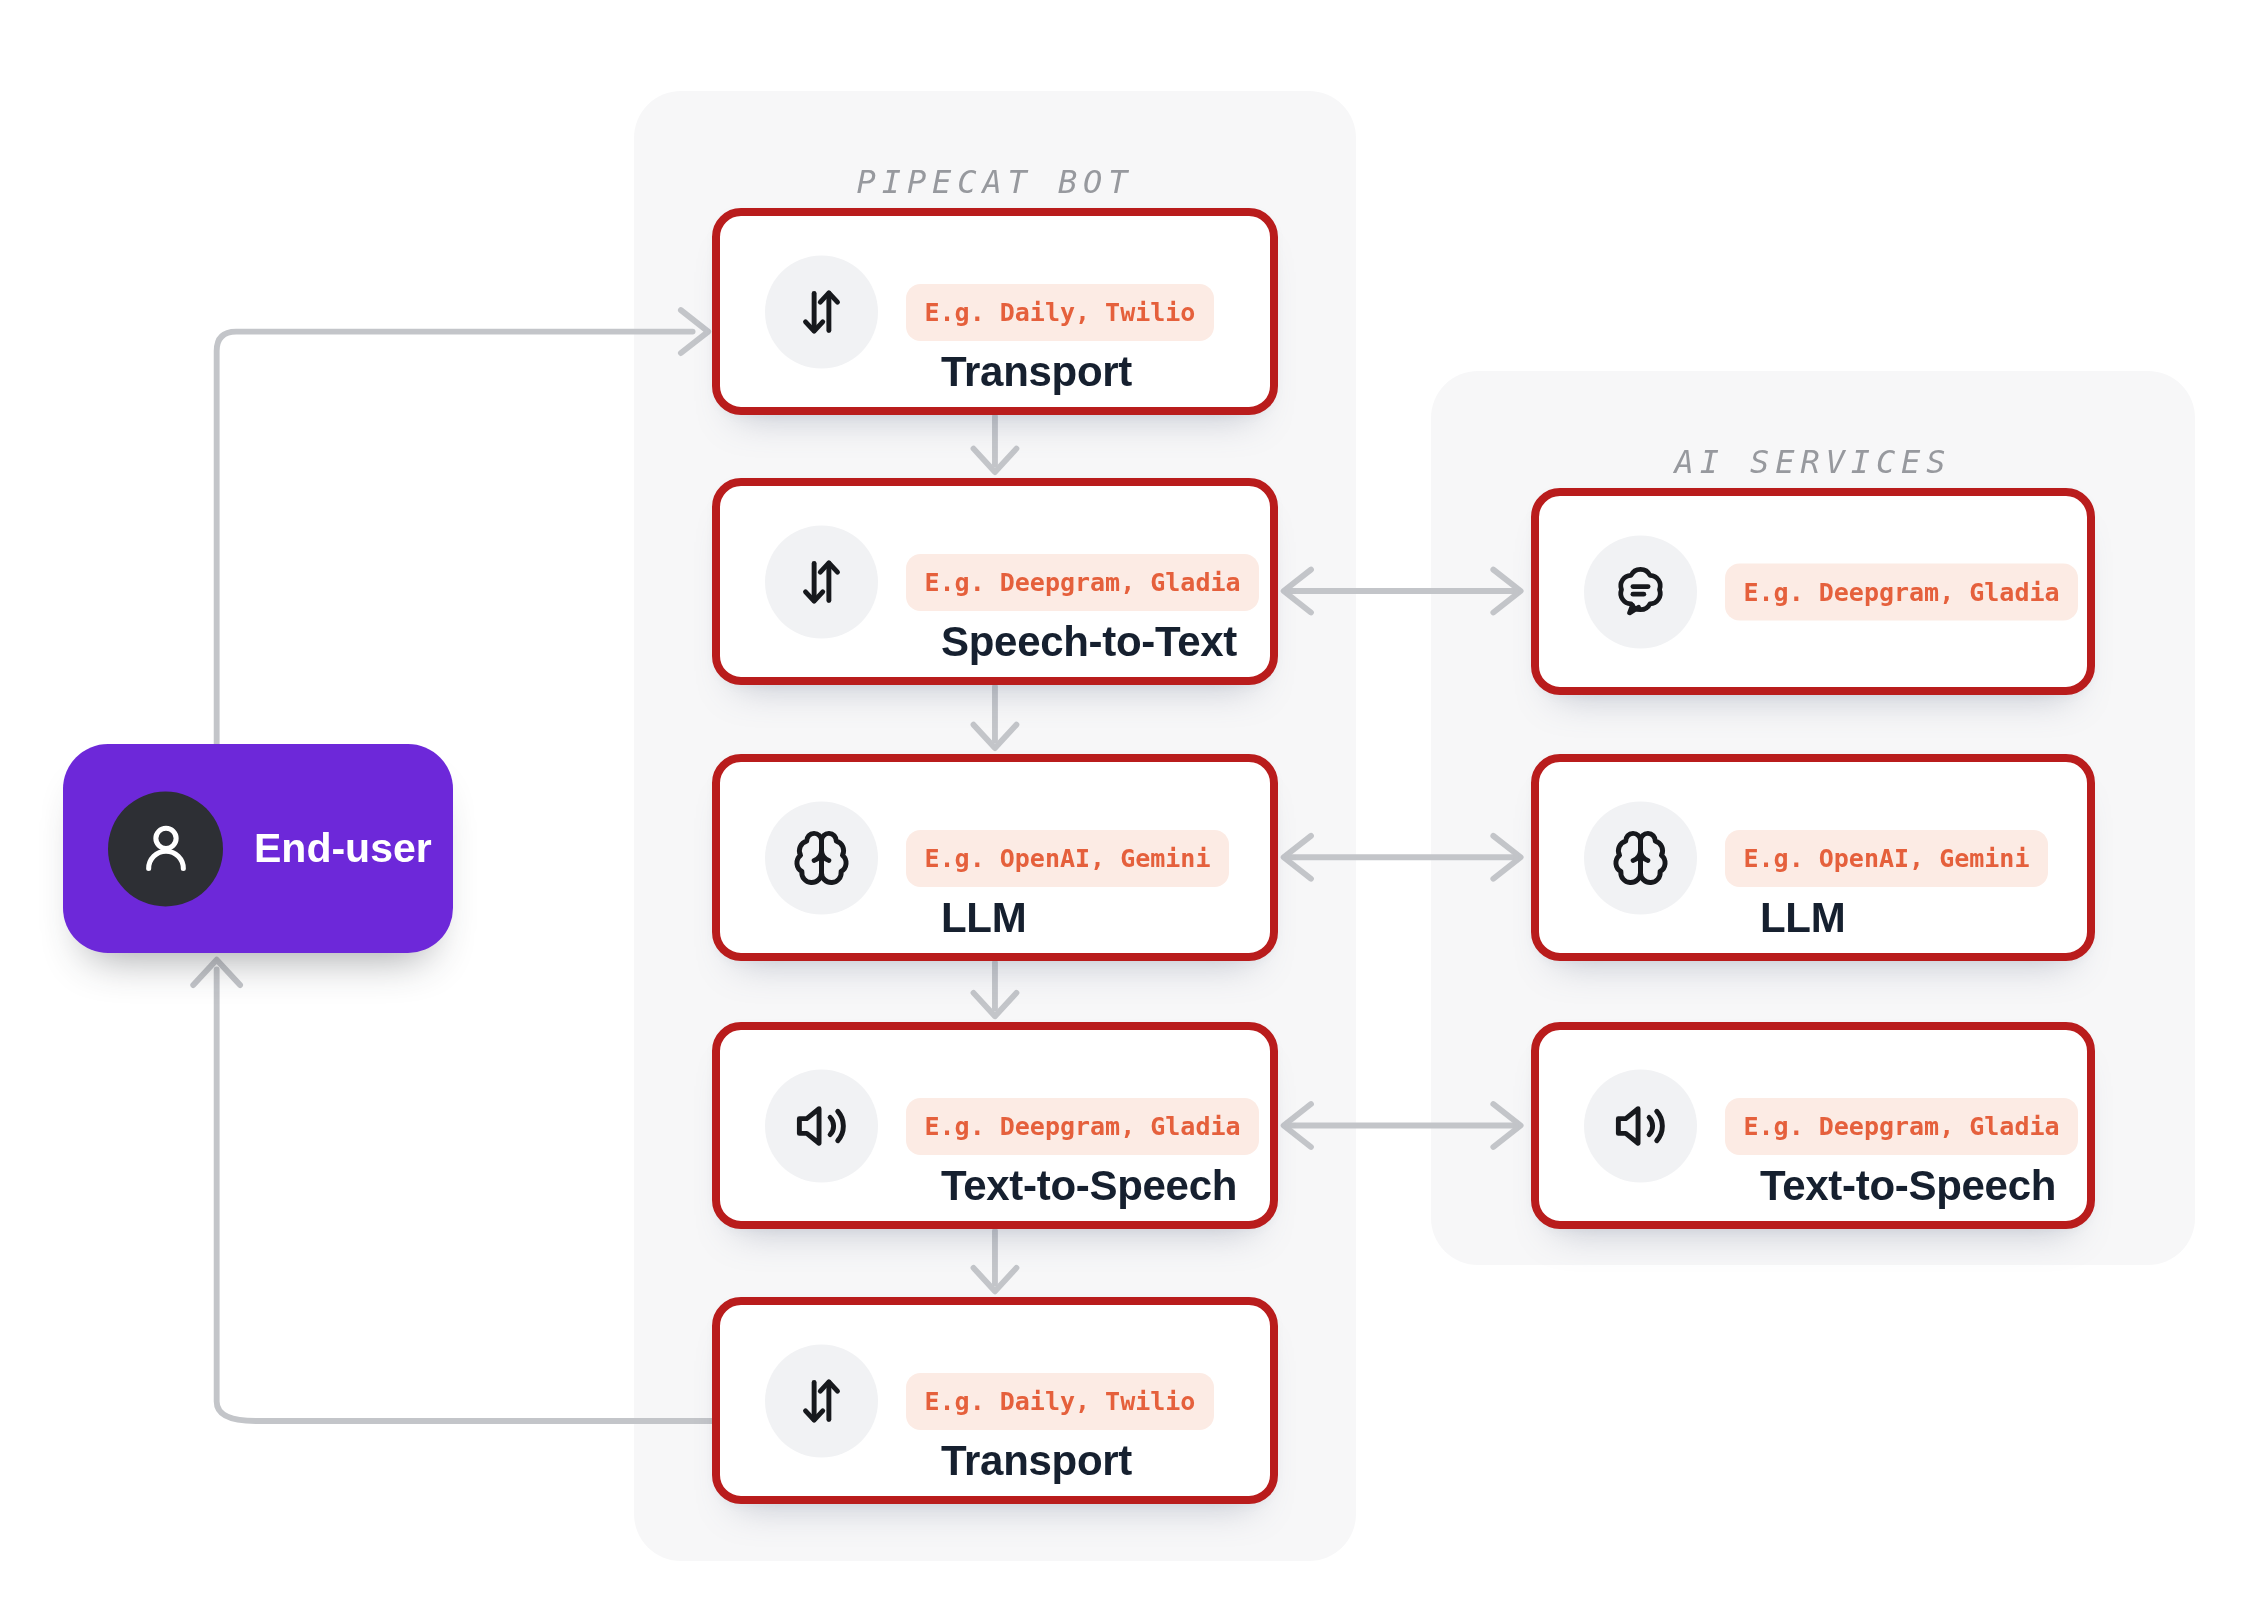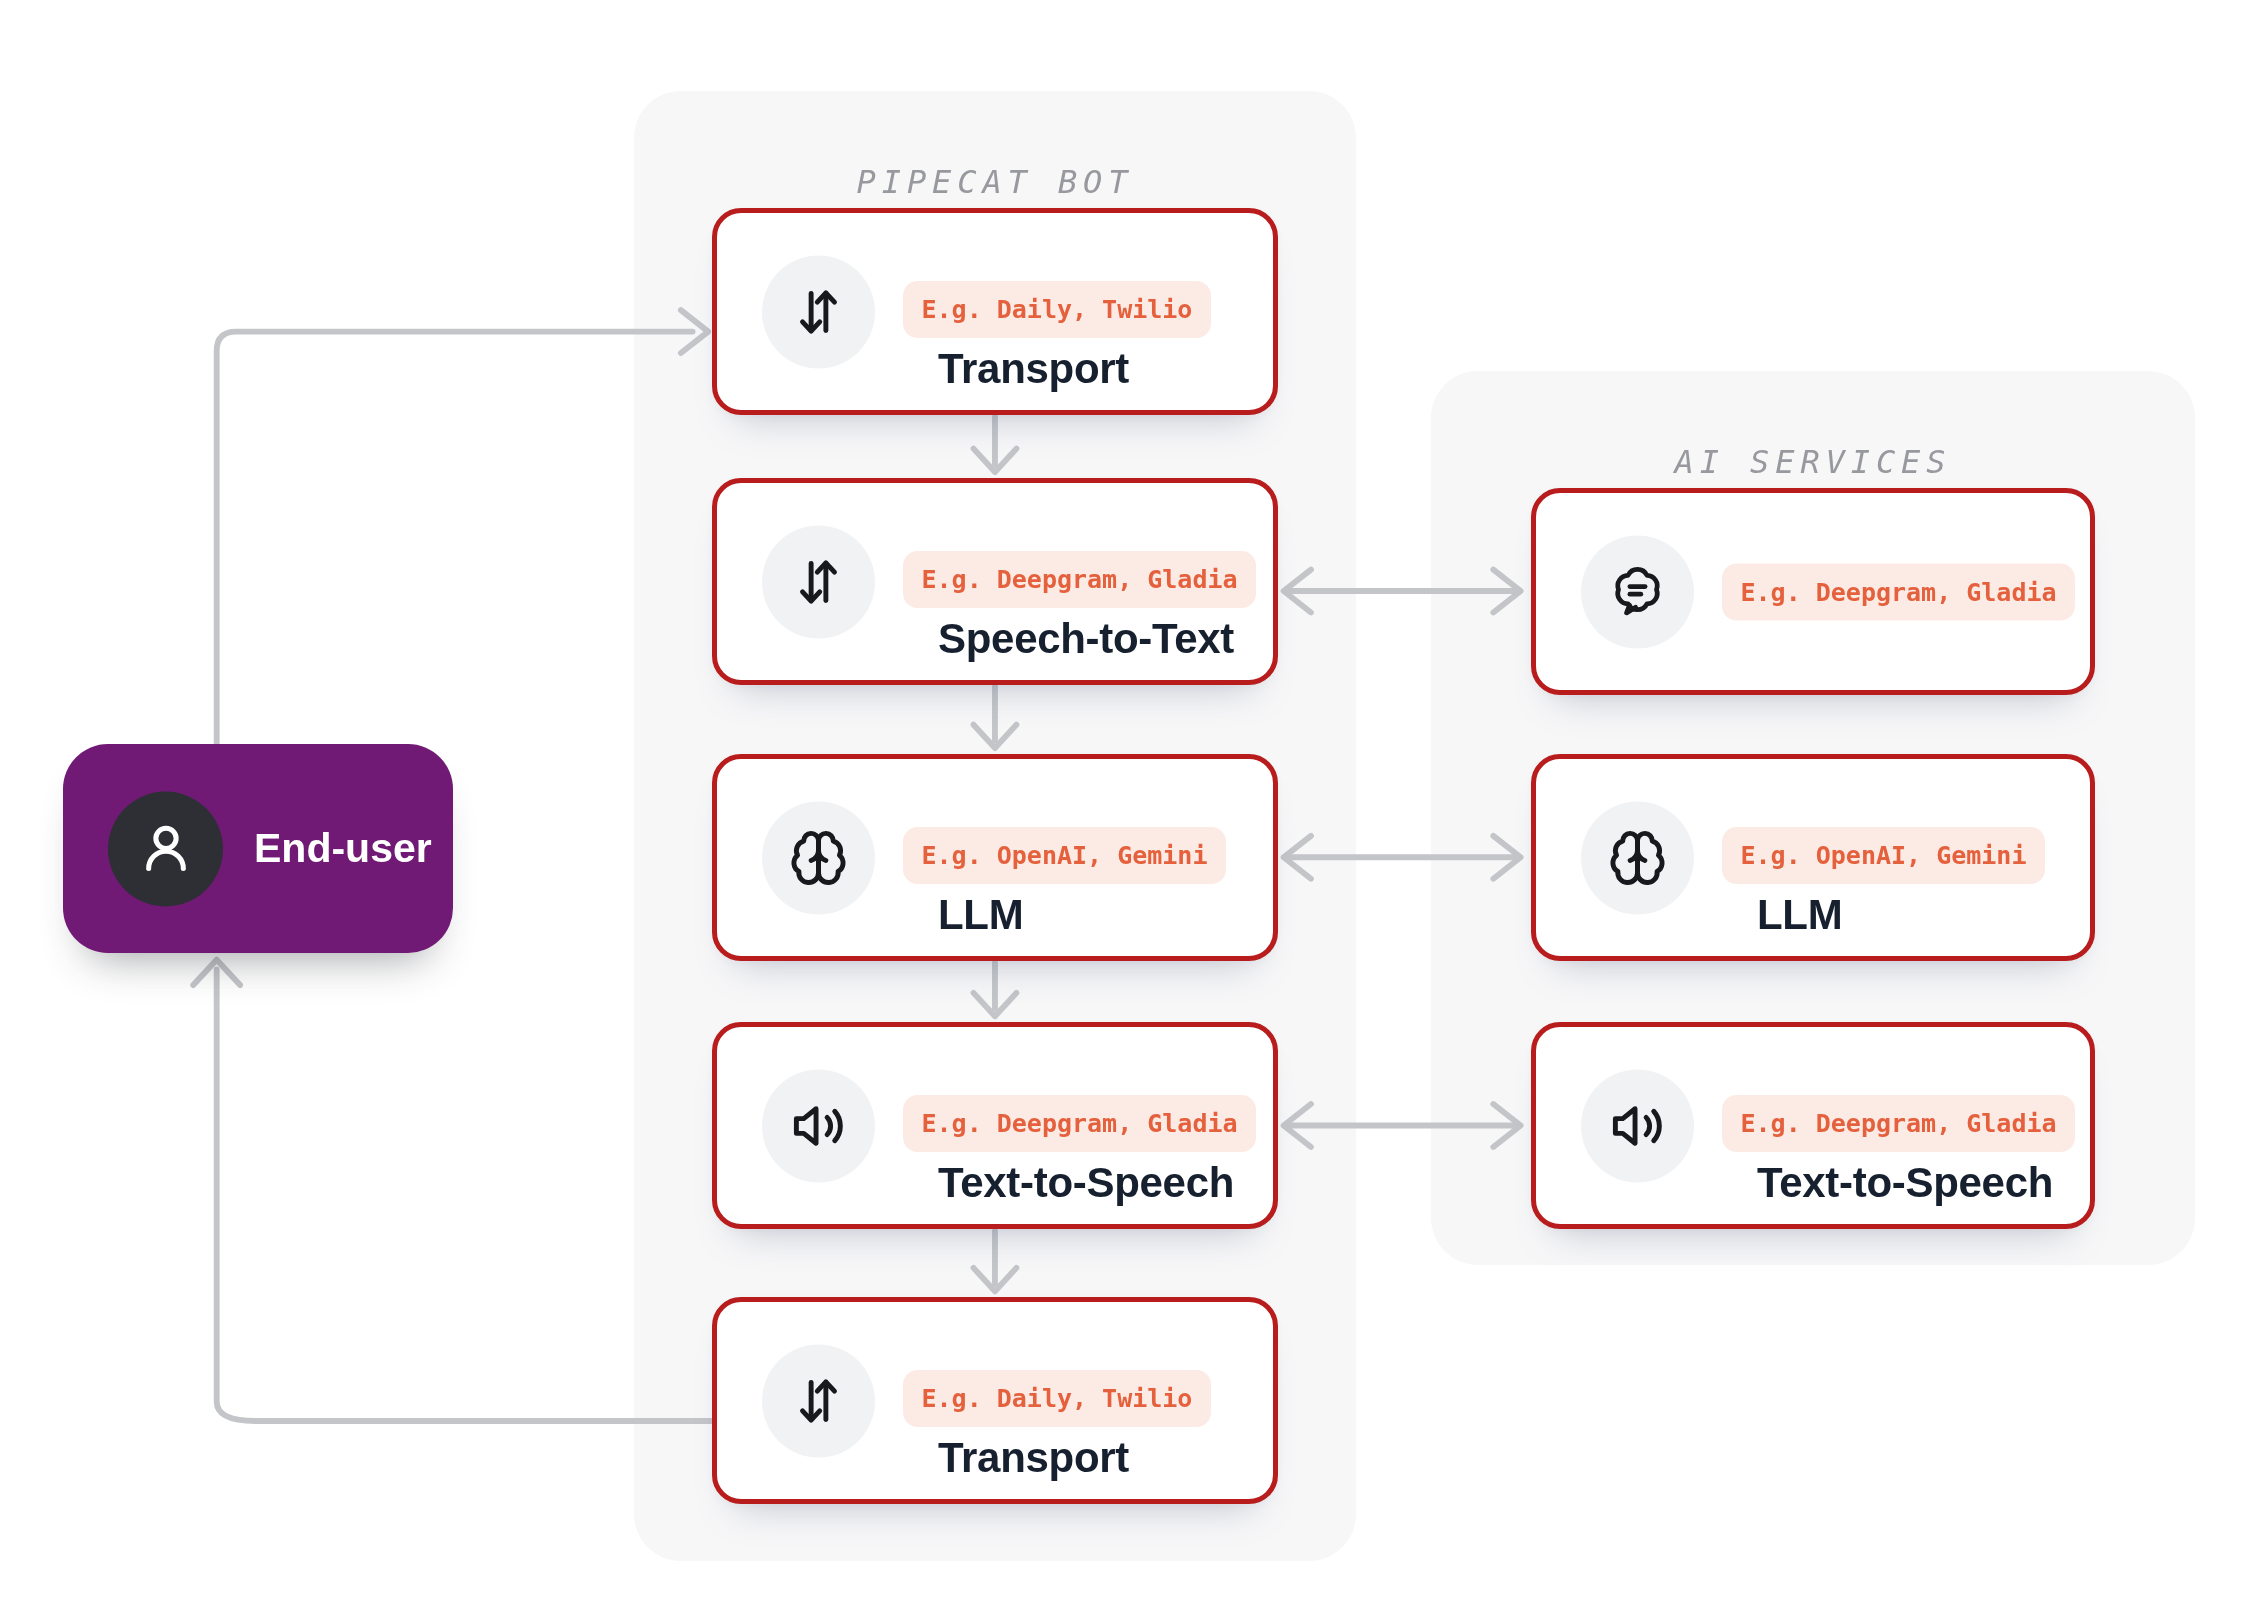--- a/index.html
+++ b/index.html
@@ -21,21 +21,21 @@
     color:#97999e;white-space:nowrap;font-style:italic;
   }
 
   
   svg.connectors{position:absolute;left:0;top:0;pointer-events:none;}
   .connectors g{stroke:#c3c5c9;stroke-width:6;fill:none;stroke-linecap:round;stroke-linejoin:round;}
 
   
   .card{
     position:absolute;width:566px;height:207px;
-    background:#ffffff;border:5px solid #b91c1c;border-radius:29px;
+    background:#ffffff;border:8px solid #b91c1c;border-radius:29px;
     box-shadow:0 25px 39px -25px rgba(90,100,130,.38), 0 2.9px 7.8px rgba(120,130,150,.05);
     box-sizing:border-box;
   }
   .m1{left:712px;top:208px}.m2{left:712px;top:478px}.m3{left:712px;top:754px}
   .m4{left:712px;top:1022px}.m5{left:712px;top:1297px}
   .r1{left:1531px;top:488px;width:564px}.r2{left:1531px;top:754px;width:564px}
   .r3{left:1531px;top:1022px;width:564px}
 
   .icon-circle{
     position:absolute;left:45px;top:50%;transform:translateY(-50%);
@@ -54,21 +54,21 @@
   .card-title{
     position:absolute;left:189px;top:132px;
     font-size:42px;font-weight:bold;color:#16202f;letter-spacing:-0.3px;
     white-space:nowrap;
     margin-left:32px;
   }
 
   
   .end-user{
     position:absolute;left:63px;top:744px;width:390px;height:209px;
-    background:#701a75;border-radius:45px;
+    background:#6d28d9;border-radius:45px;
     box-shadow:0 27px 43px -23.4px rgba(40,44,52,.45);
   }
   .end-user .eu-circle{
     position:absolute;left:45px;top:50%;transform:translateY(-50%);
     width:115px;height:115px;border-radius:50%;background:#2d2f34;
     display:flex;align-items:center;justify-content:center;
   }
   .end-user .eu-circle svg{stroke:#ffffff;fill:none;stroke-width:1.9;stroke-linecap:round;stroke-linejoin:round;}
   .end-user .eu-label{
     position:absolute;left:191px;top:50%;transform:translateY(-52%);

